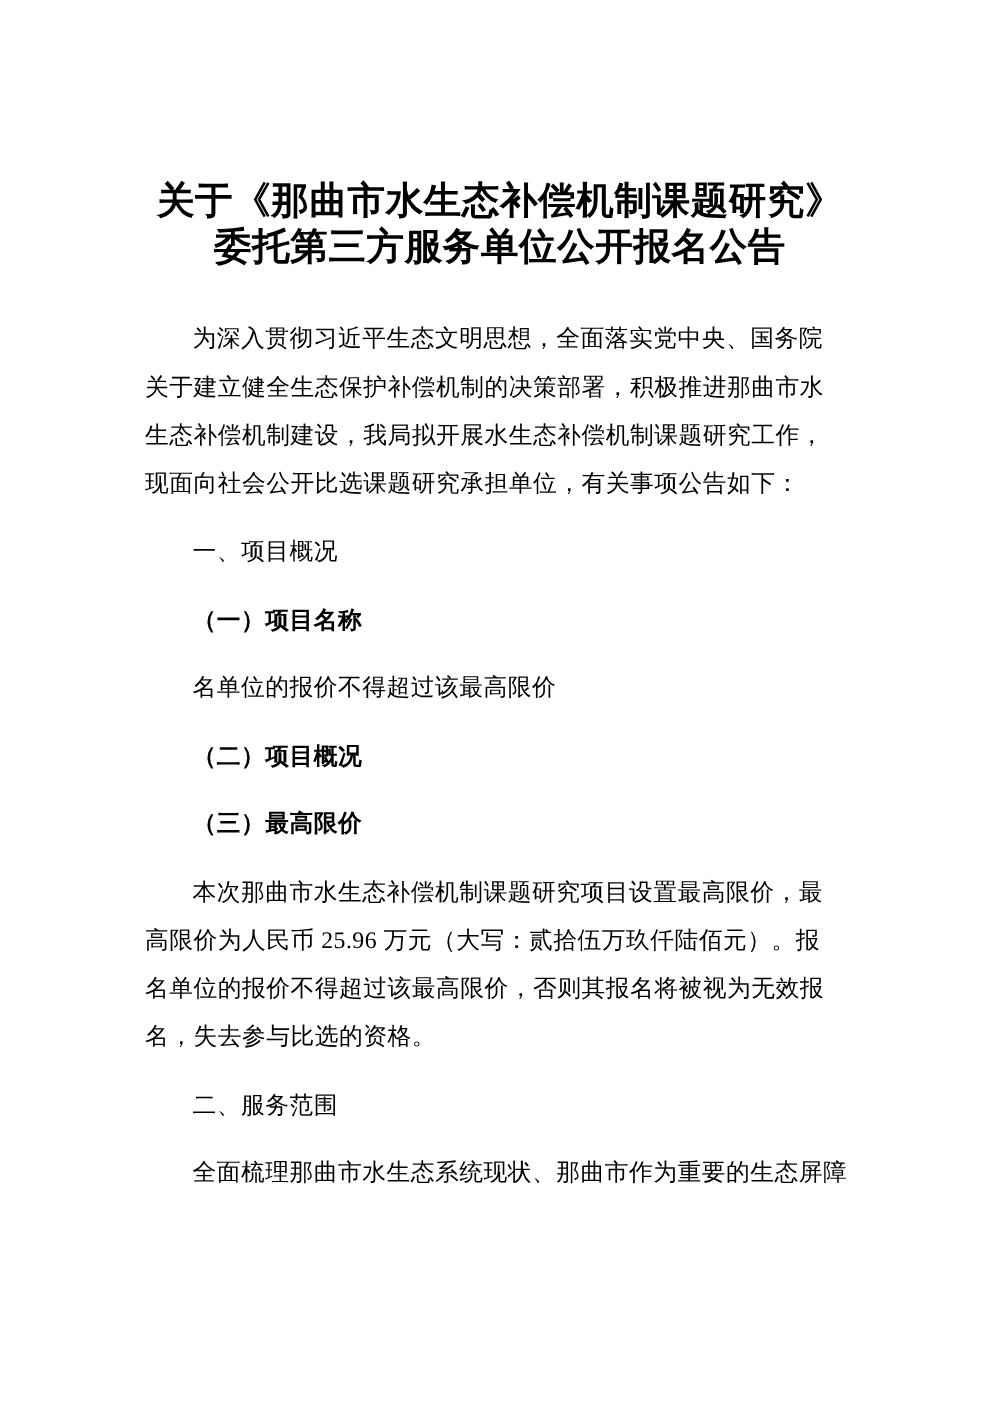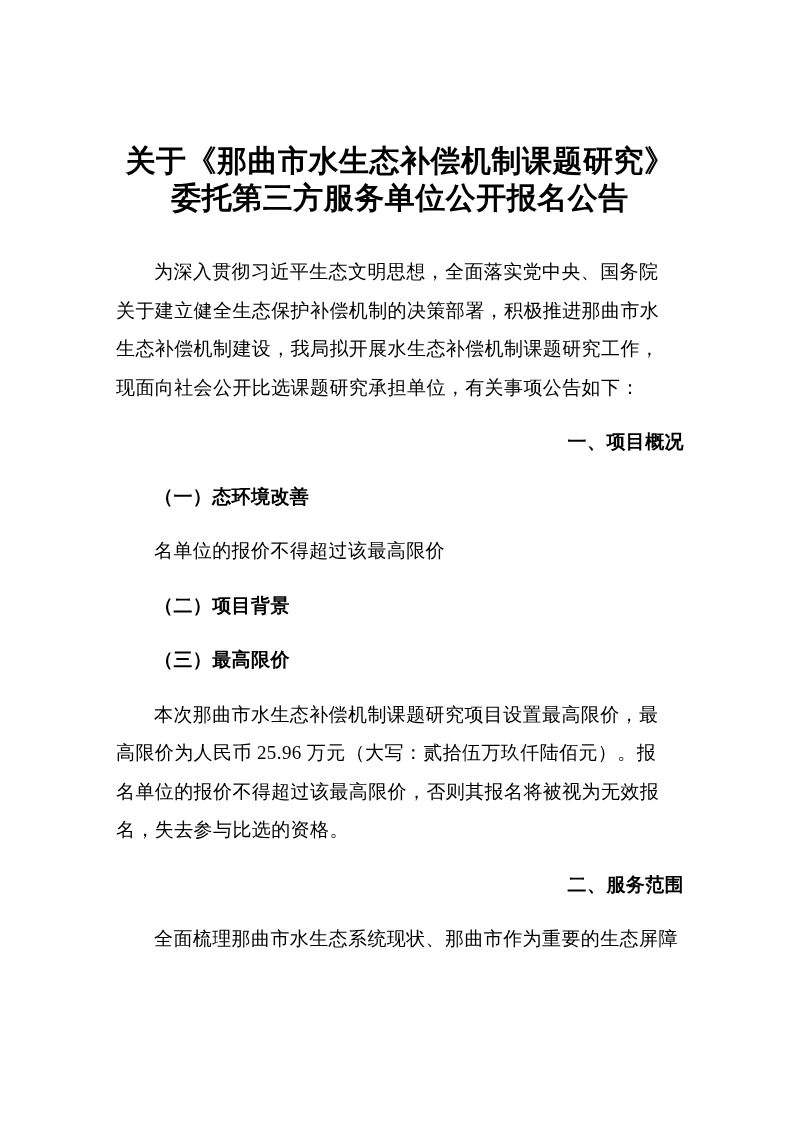--- a/index.html
+++ b/index.html
@@ -35,23 +35,22 @@
     line-height: 38.5px;
     letter-spacing: 0.4px;
     text-indent: 2em;
     white-space: pre-line;      
     text-align: left;
   }
   .body-text {
     font-weight: 400;
   }
   .h-level1 {
-    font-weight: 700;
+    font-weight: 400;
     font-family: "Liberation Sans", "DejaVu Sans", sans-serif;
-    text-align: right;
   }
   .h-level2 {
     font-weight: 700;
     font-family: "Liberation Serif", "DejaVu Serif", serif;
   }
 </style>
 </head>
 <body>
 
 <div class="page">
@@ -61,25 +60,25 @@
     <span class="title-line">委托第三方服务单位公开报名公告</span>
   </h1>
 
   <p class="body-text">为深入贯彻习近平生态文明思想，全面落实党中央、国务院
 关于建立健全生态保护补偿机制的决策部署，积极推进那曲市水
 生态补偿机制建设，我局拟开展水生态补偿机制课题研究工作，
 现面向社会公开比选课题研究承担单位，有关事项公告如下：</p>
 
   <h2 class="h-level1">一、项目概况</h2>
 
-  <h3 class="h-level2">（一）态环境改善</h3>
+  <h3 class="h-level2">（一）项目名称</h3>
 
   <p class="body-text">名单位的报价不得超过该最高限价</p>
 
-  <h3 class="h-level2">（二）项目背景</h3>
+  <h3 class="h-level2">（二）项目概况</h3>
 
 
   <h3 class="h-level2">（三）最高限价</h3>
 
   <p class="body-text">本次那曲市水生态补偿机制课题研究项目设置最高限价，最
 高限价为人民币 25.96 万元（大写：贰拾伍万玖仟陆佰元）。报
 名单位的报价不得超过该最高限价，否则其报名将被视为无效报
 名，失去参与比选的资格。</p>
 
   <h2 class="h-level1">二、服务范围</h2>

